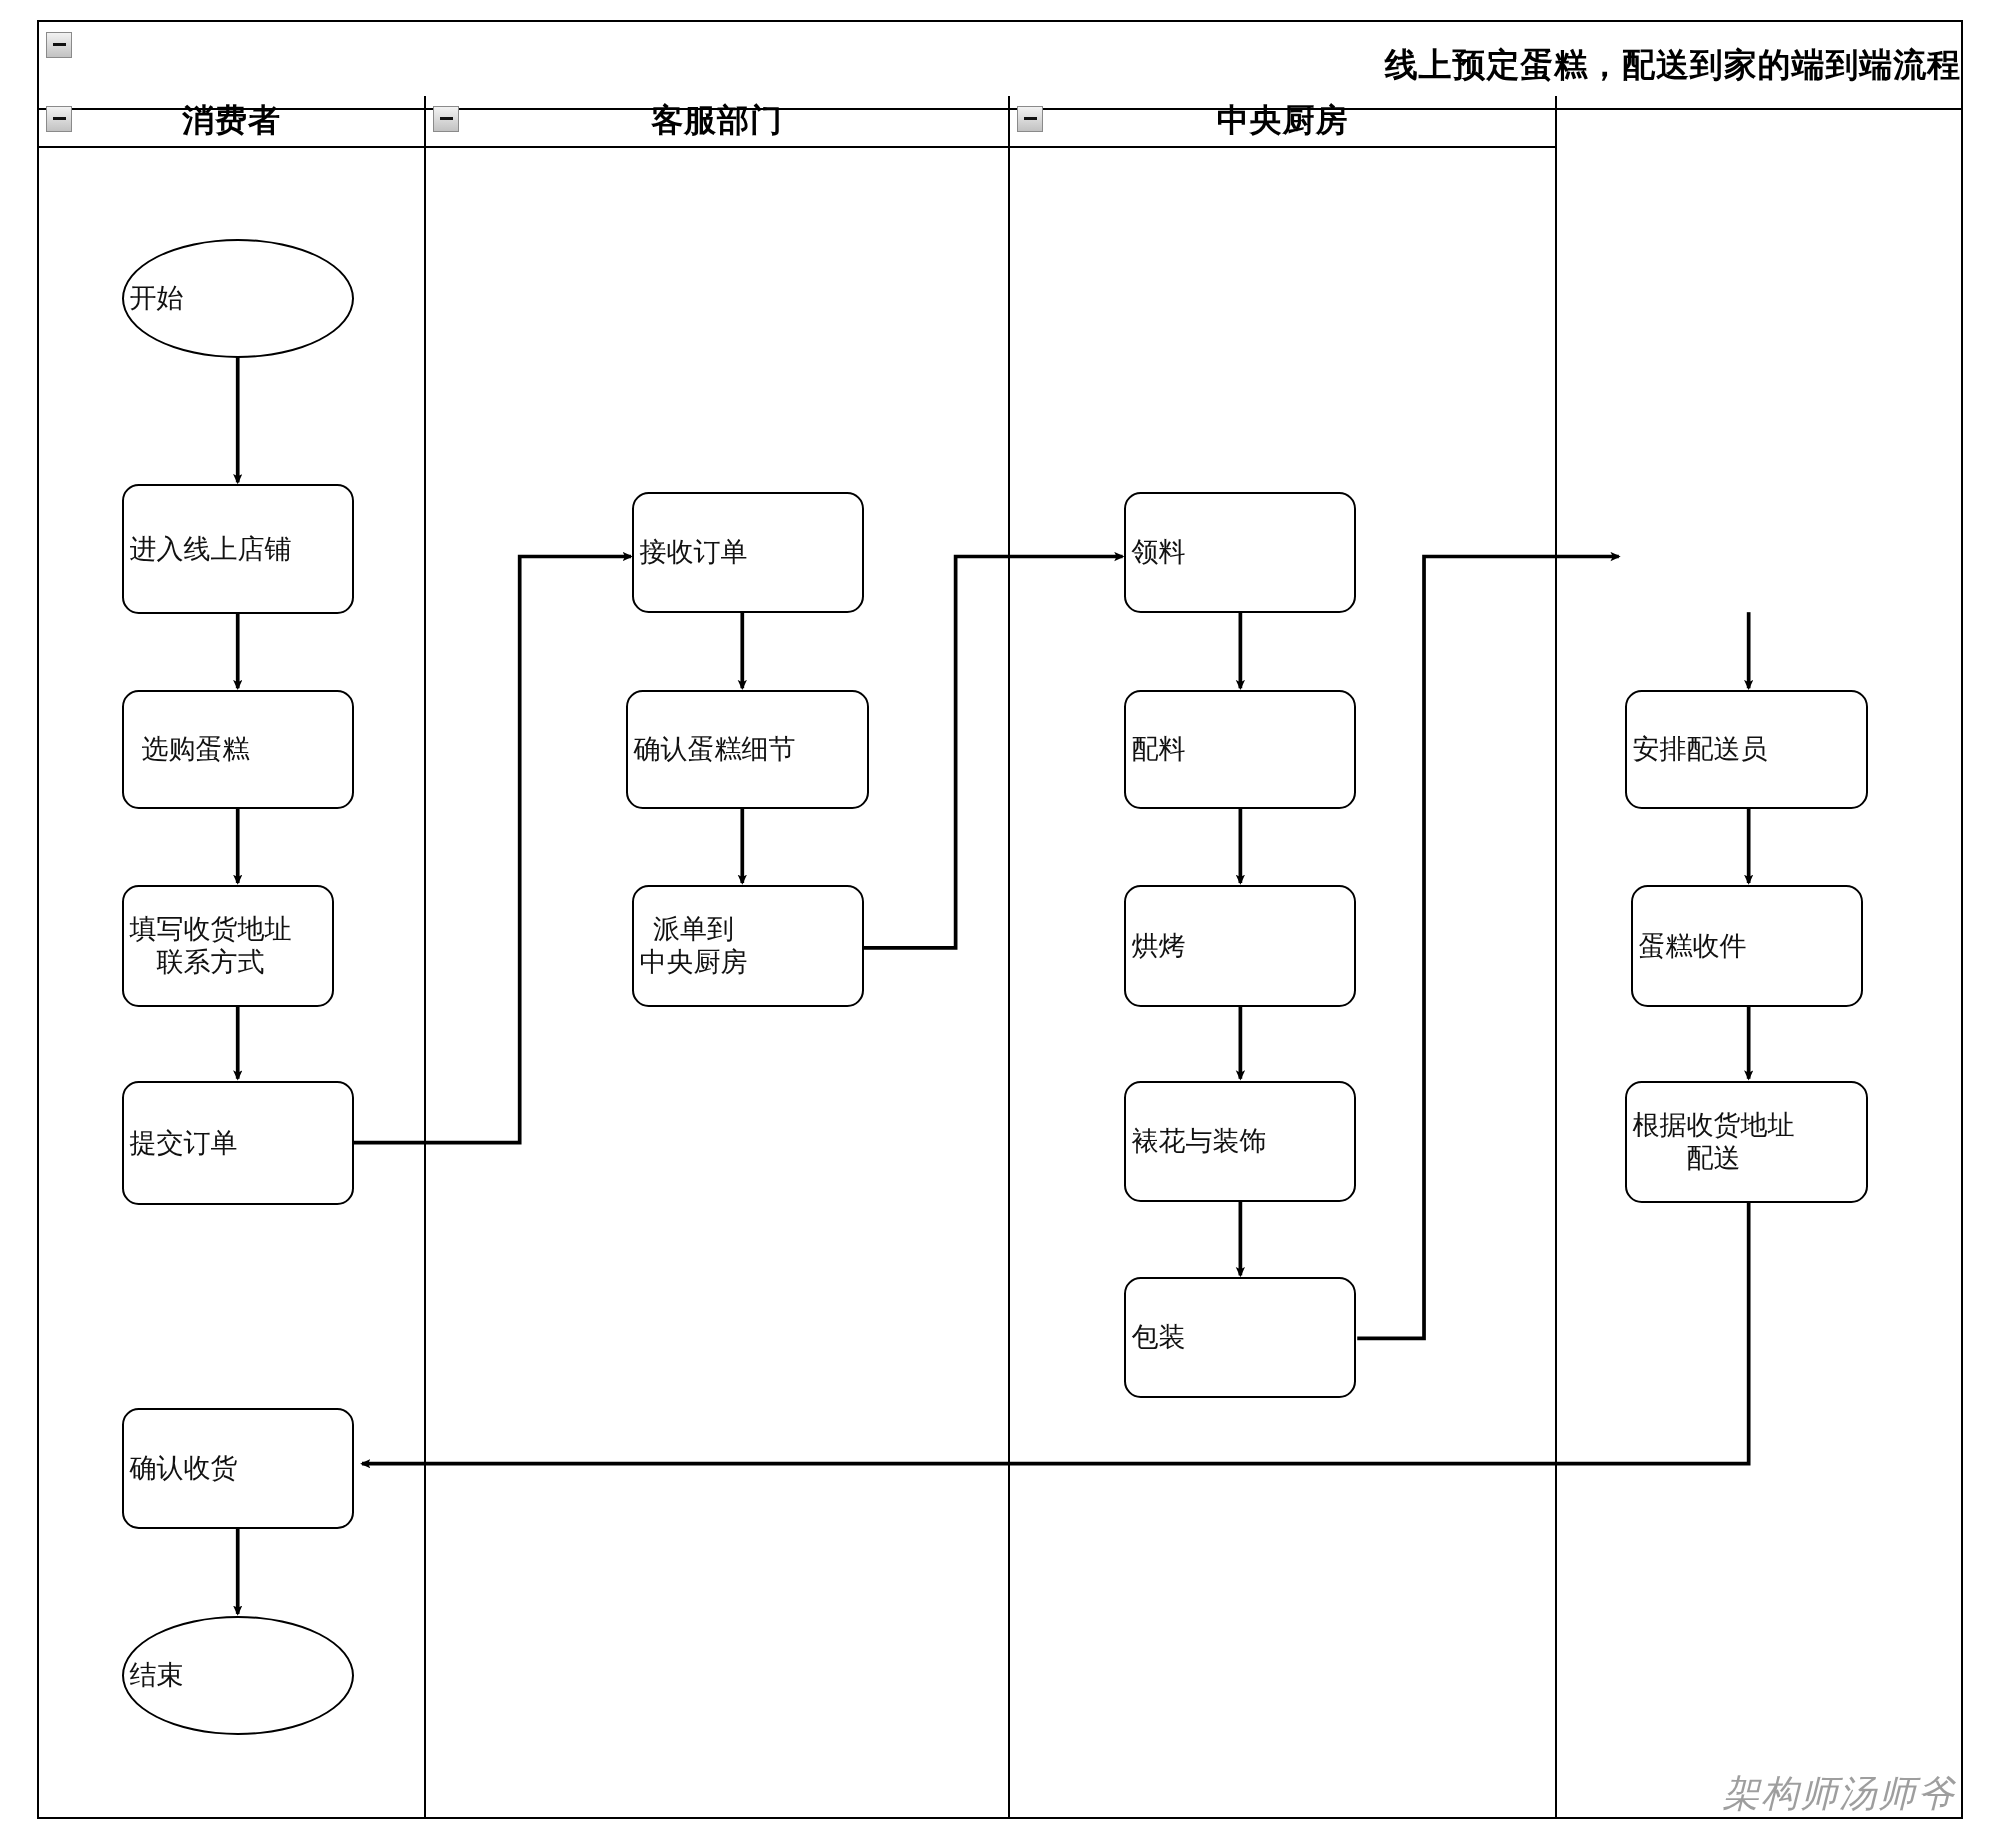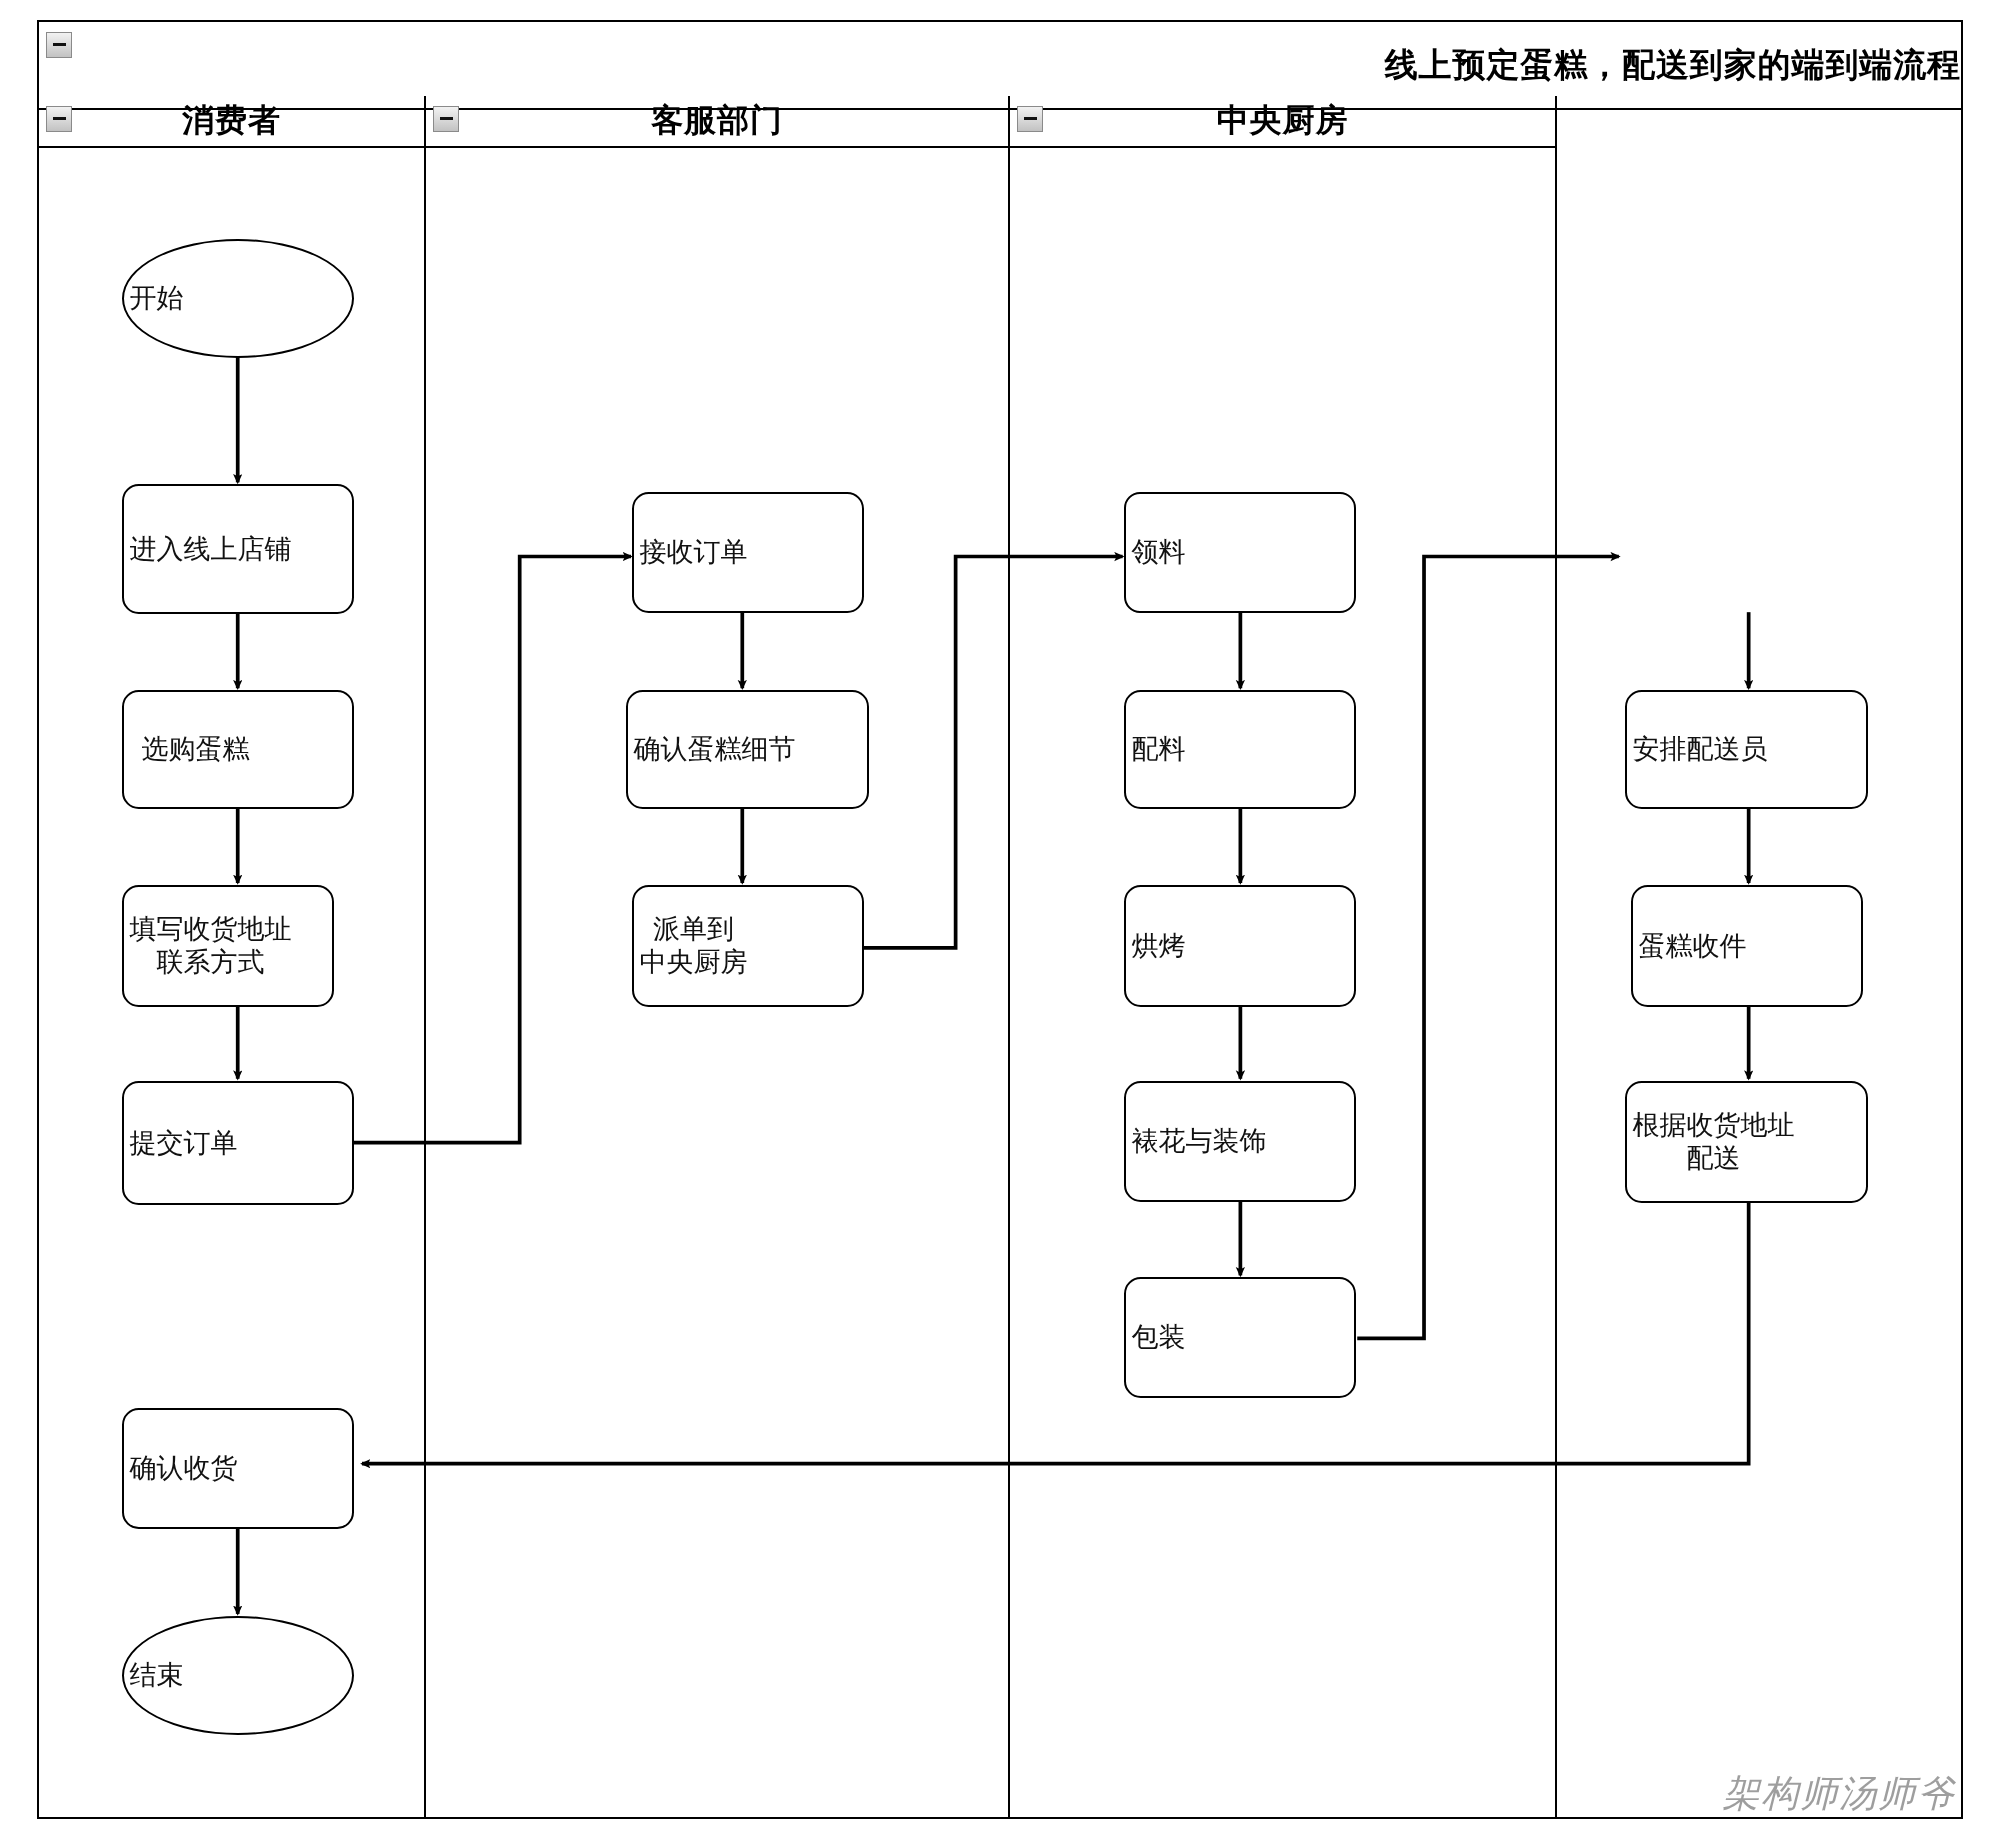--- a/index.html
+++ b/index.html
@@ -261,21 +261,21 @@
 
   <div class="node process" style="left:626px; top:690px; width:243px; height:119px;">
     <span class="node-label">确认蛋糕细节</span>
   </div>
 
   <div class="node process" style="left:632px; top:885px; width:232px; height:122px;">
     <span class="node-label">派单到
 中央厨房</span>
   </div>
 
-  <div class="node process" style="left:1124px; top:492px; width:232px; height:121px;border-radius:16px;">
+  <div class="node process" style="left:1124px; top:492px; width:232px; height:121px;">
     <span class="node-label">领料</span>
   </div>
 
   <div class="node process" style="left:1124px; top:690px; width:232px; height:119px;">
     <span class="node-label">配料</span>
   </div>
 
   <div class="node process" style="left:1124px; top:885px; width:232px; height:122px;">
     <span class="node-label">烘烤</span>
   </div>

